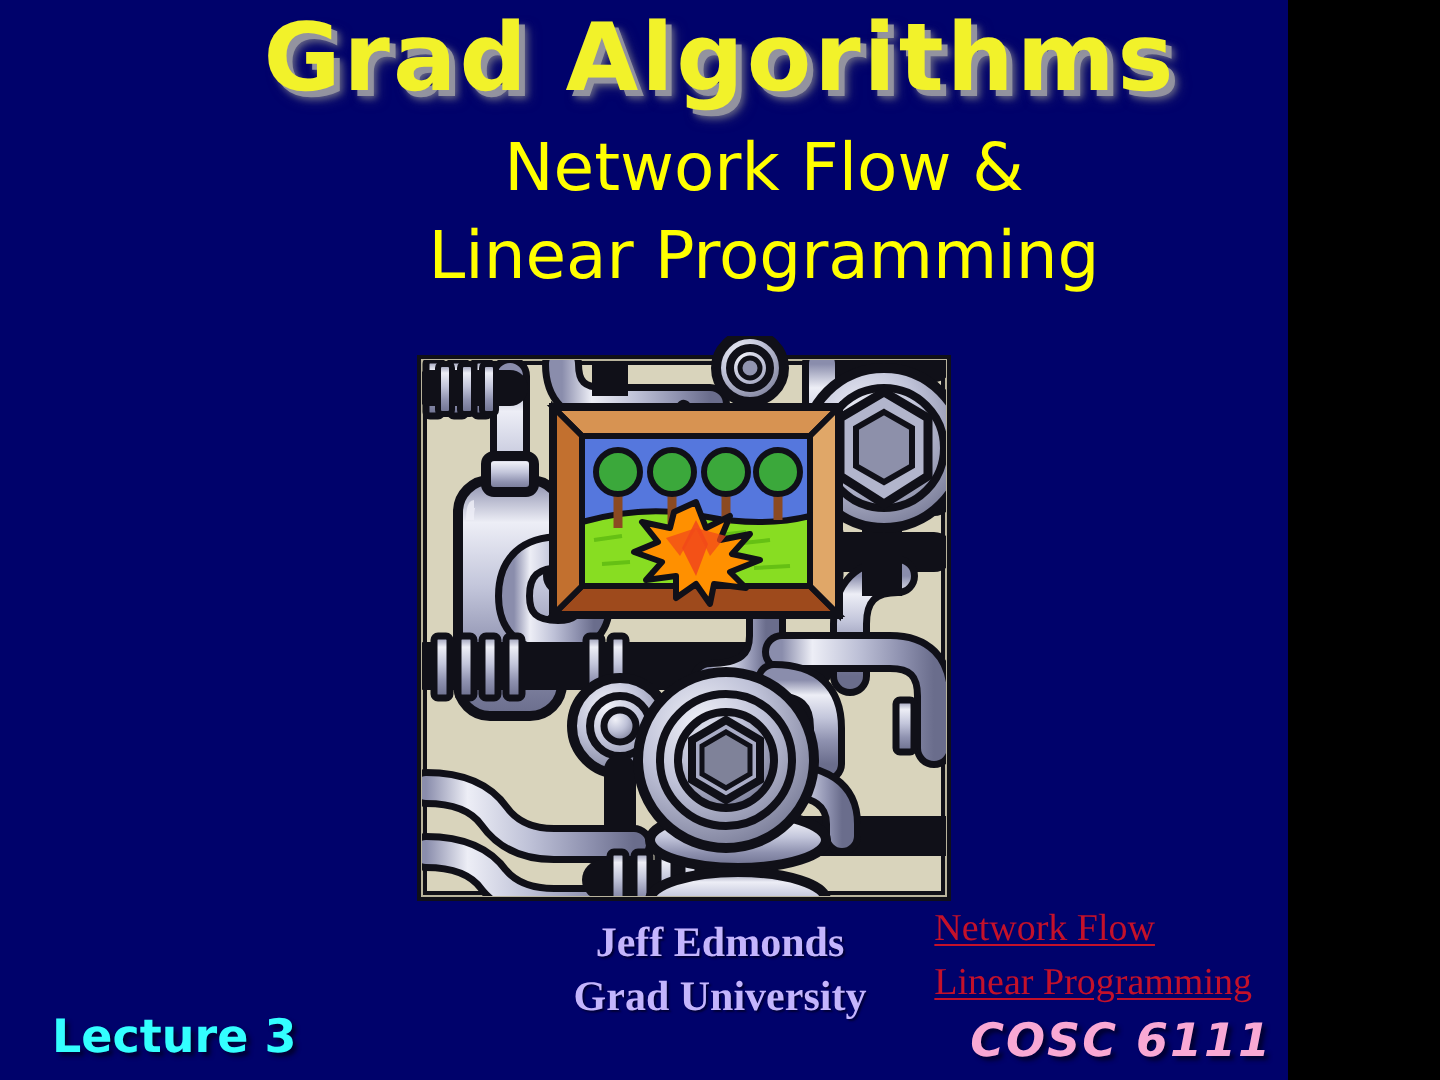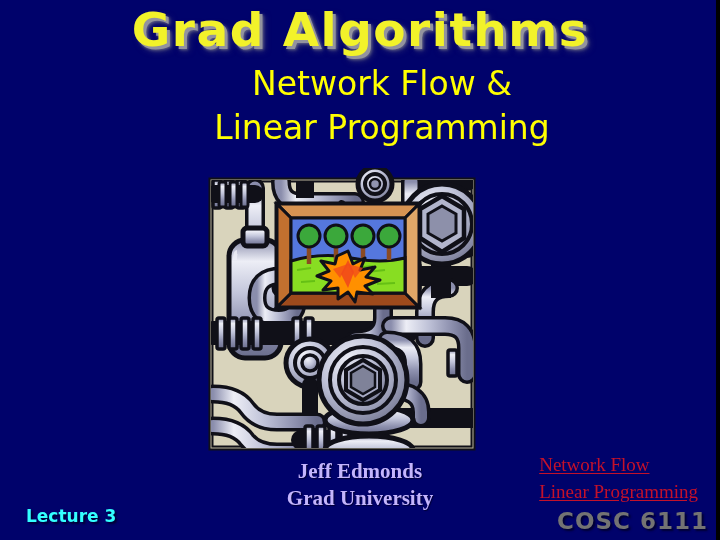--- a/index.html
+++ b/index.html
@@ -5,21 +5,21 @@
   * { margin:0; padding:0; box-sizing:border-box; }
 
   html, body {
     width:720px; height:540px;
     background:#000000;
     font-family:"Liberation Sans", sans-serif;
   }
 
   #slide {
     position:relative;
-    width:716px; height:540px;
+    width:644px; height:540px;
     background:#00026B;
     overflow:hidden;
   }
 
   
   #main-title {
     position:absolute;
     top:6px; left:0; width:720px;
     text-align:center;
     font-family:"DejaVu Sans", sans-serif;
@@ -53,35 +53,36 @@
     left:205px; top:168px;
     width:274px; height:285px;
   }
   #clipart svg { display:block; width:100%; height:100%; }
 
   
   #lecture-label {
     position:absolute;
     left:26px; top:506px;
     font-family:"DejaVu Sans", sans-serif;
-    font-size:17px;
+    font-size:23px;
     font-weight:bold;
     color:#33FFFF;
     text-shadow:2px 2px 2px rgba(0,0,40,.85);
     white-space:nowrap;
   }
 
   #course-label {
     position:absolute;
     right:8px; top:508px;
     font-family:"DejaVu Sans", sans-serif;
     font-size:23px;
     font-weight:bold;
+    font-style:italic;
     letter-spacing:1px;
-    color:#737373;
+    color:#f9a8d4;
     text-shadow:2px 2px 2px rgba(0,0,40,.85);
     white-space:nowrap;
   }
 
   #author-block {
     position:absolute;
     left:0; top:458px; width:720px;
     text-align:center;
     font-family:"Liberation Serif", serif;
     font-size:21px;

